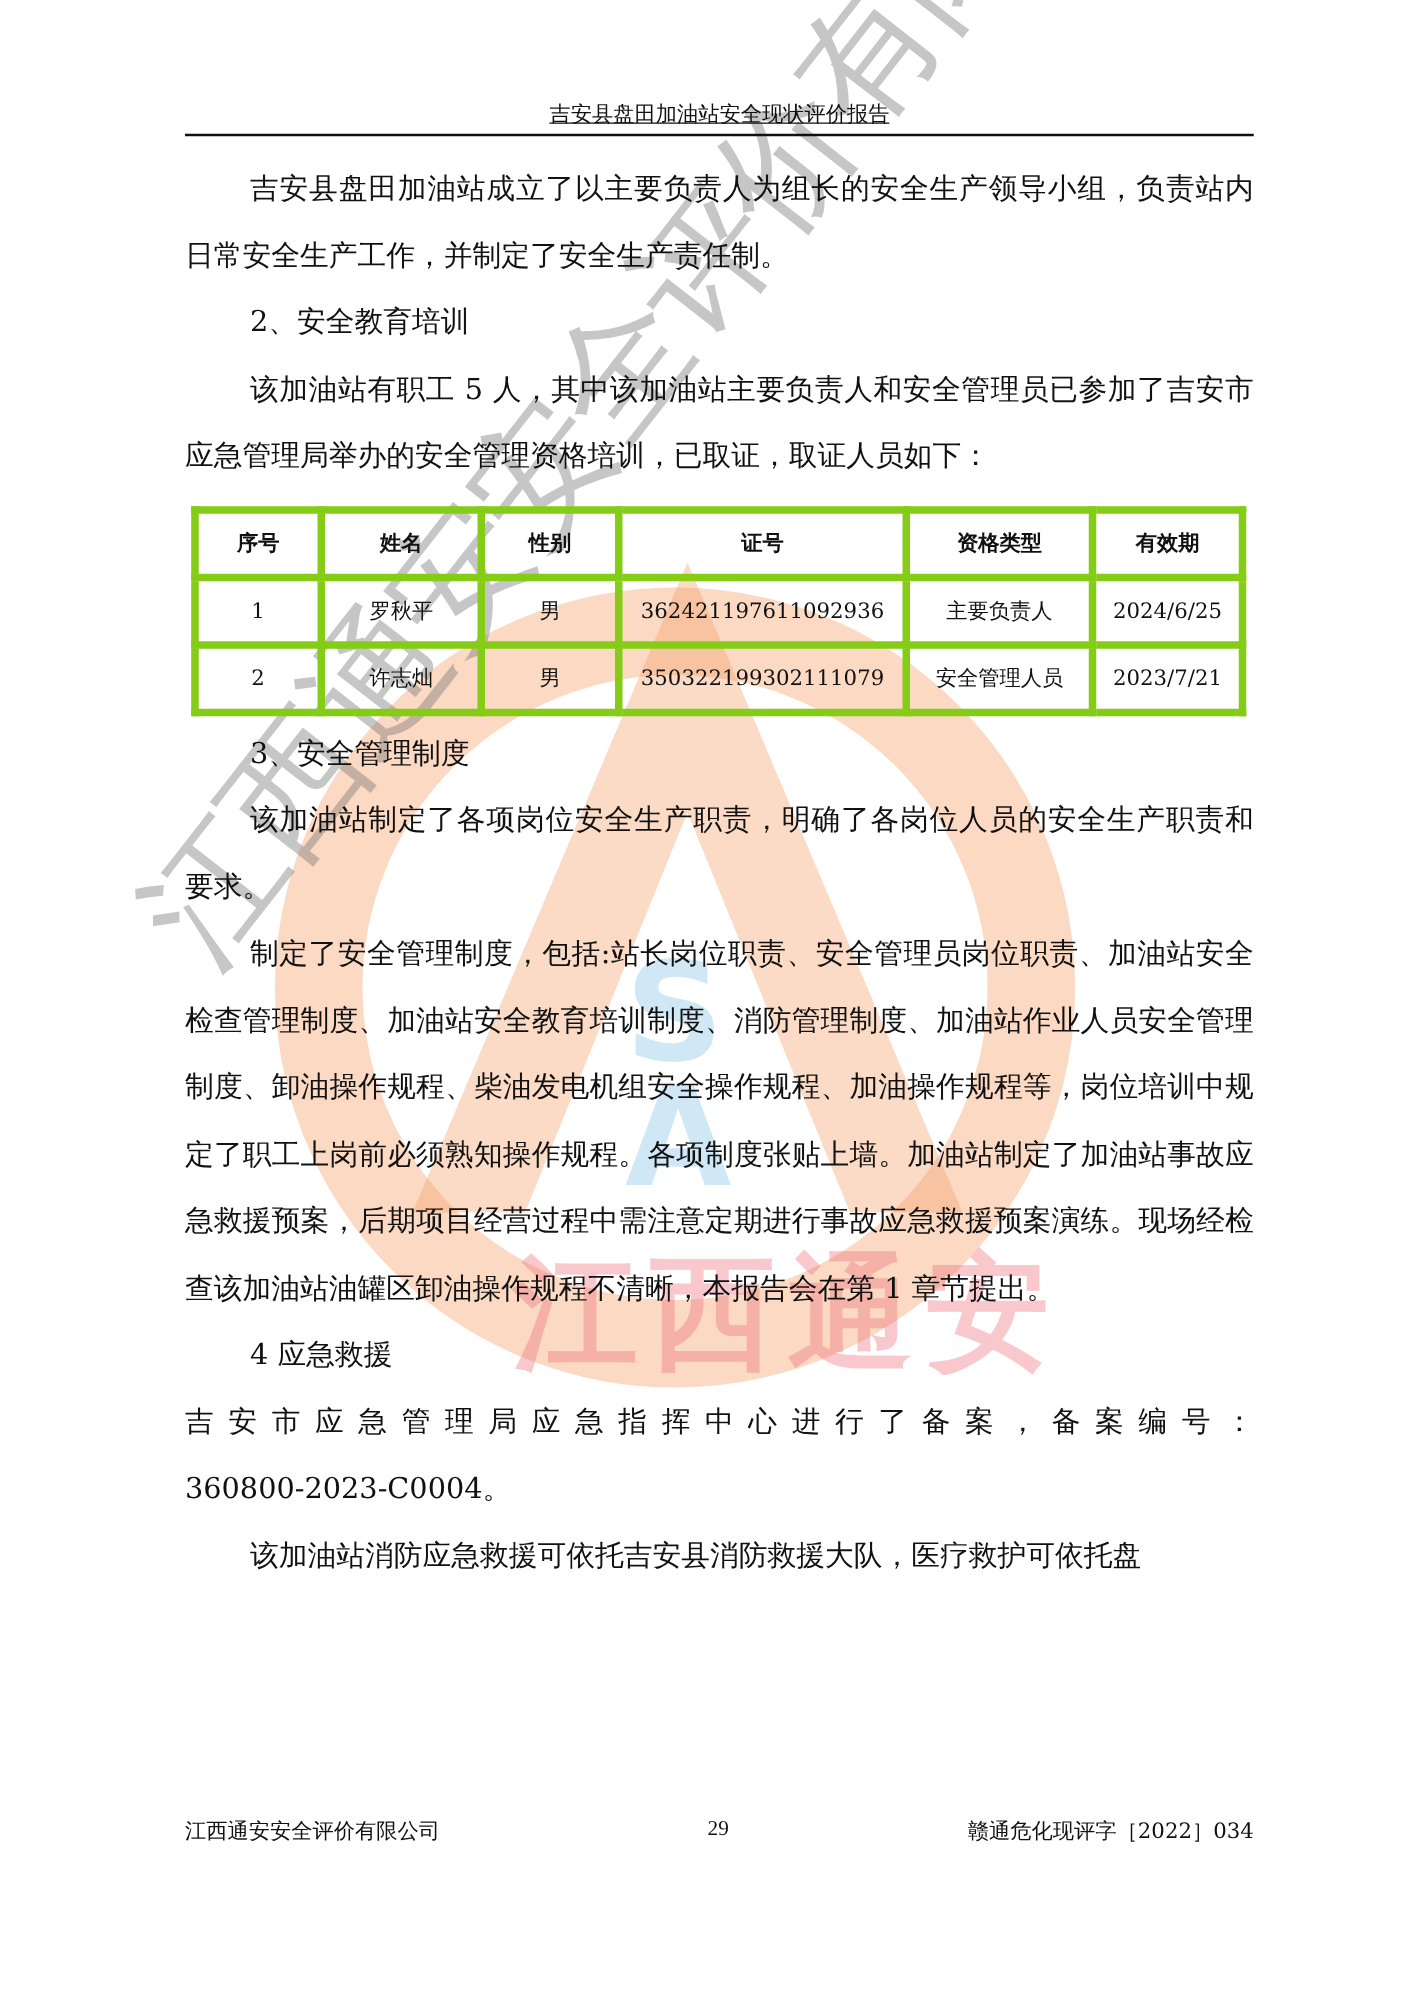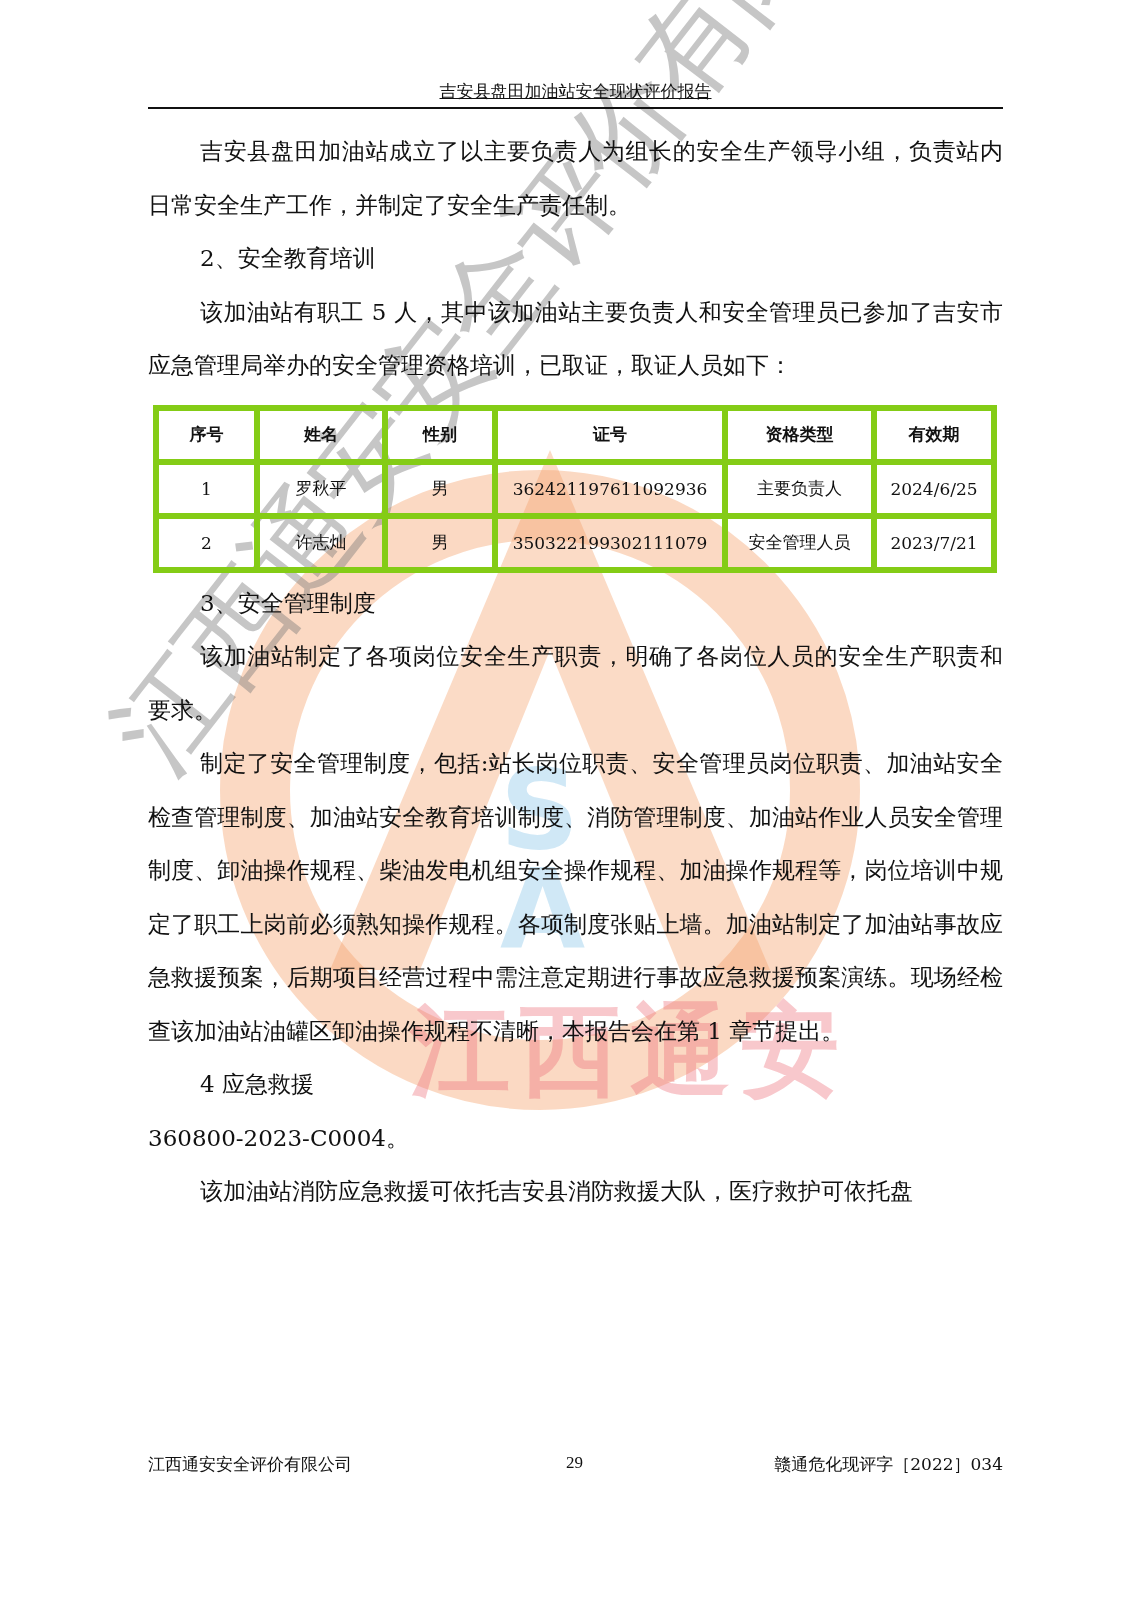--- a/index.html
+++ b/index.html
@@ -84,20 +84,21 @@
         <td>安全管理人员</td>
         <td>2023/7/21</td>
       </tr>
     </tbody>
   </table>
 
   <p class="p indent">3、安全管理制度</p>
   <p class="p indent">该加油站制定了各项岗位安全生产职责，明确了各岗位人员的安全生产职责和要求。</p>
   <p class="p indent">制定了安全管理制度，包括:站长岗位职责、安全管理员岗位职责、加油站安全检查管理制度、加油站安全教育培训制度、消防管理制度、加油站作业人员安全管理制度、卸油操作规程、柴油发电机组安全操作规程、加油操作规程等，岗位培训中规定了职工上岗前必须熟知操作规程。各项制度张贴上墙。加油站制定了加油站事故应急救援预案，后期项目经营过程中需注意定期进行事故应急救援预案演练。现场经检查该加油站油罐区卸油操作规程不清晰，本报告会在第 1 章节提出。</p>
   <p class="p indent">4 应急救援</p>
+  <p class="p spread">吉安市应急管理局应急指挥中心进行了备案，备案编号：</p>
   <p class="p">360800-2023-C0004。</p>
   <p class="p indent">该加油站消防应急救援可依托吉安县消防救援大队，医疗救护可依托盘</p>
 </div>
 
 <div class="footer">
   <span>江西通安安全评价有限公司</span>
   <span class="mid">29</span>
   <span>赣通危化现评字［2022］034</span>
 </div>
 

